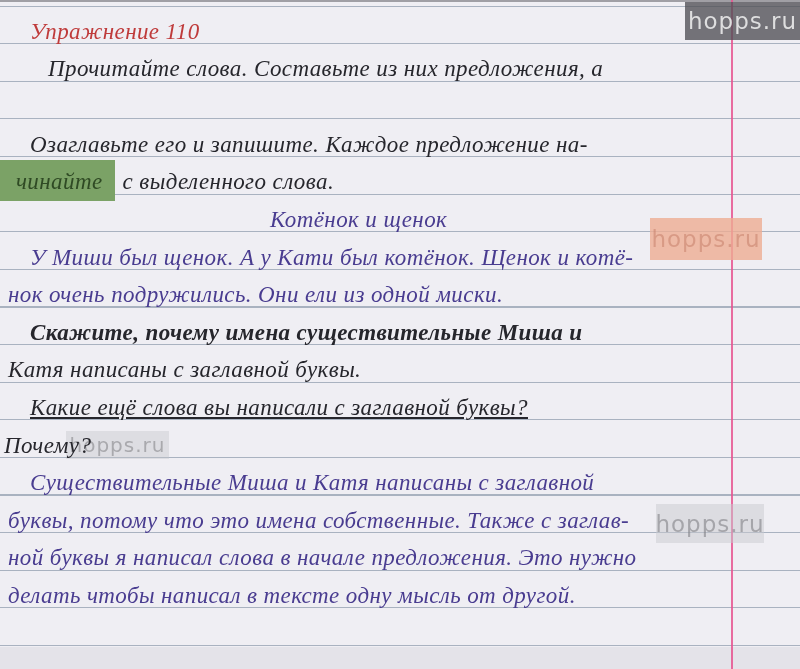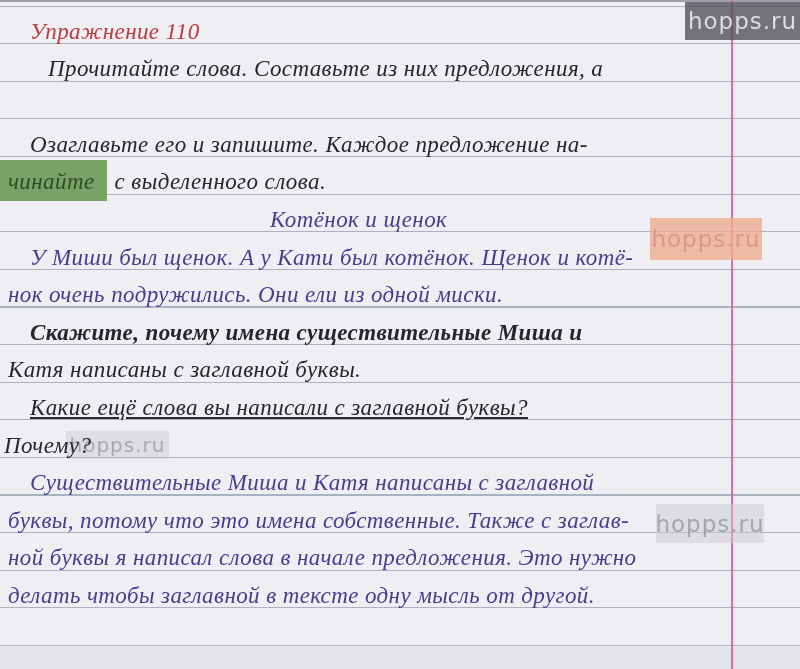--- a/index.html
+++ b/index.html
@@ -53,21 +53,21 @@
     line-height: 36px;
     white-space: nowrap;
     letter-spacing: 0.4px;
   }
   .ink-red    { color: var(--ink-red, #bf3b3b); }
   .ink-black  { color: var(--ink-black, #26262c); }
   .ink-purple { color: var(--ink-purple, #493c90); }
   .highlight {
     background: var(--highlight-green, #7ba266);
     color: var(--highlight-ink, #2f4a24);
-    padding: 9px 12px 7px 8px;
+    padding: 9px 12px 7px 16px;
     font-style: italic;
   }
   .after-highlight { margin-left: 8px; }
   .wm {
     position: absolute;
     font-family: "DejaVu Sans", "Liberation Sans", sans-serif;
     display: flex;
     align-items: center;
     justify-content: center;
     letter-spacing: 1px;
@@ -130,15 +130,15 @@
 
   <div class="hw ink-black" style="top:315px; left:30px;font-weight:bold;">Скажите, почему имена существительные Миша и</div>
   <div class="hw ink-black" style="top:352px; left:8px;">Катя написаны с заглавной буквы.</div>
 
   <div class="hw ink-black" style="top:390px; left:30px;text-decoration:underline;">Какие ещё слова вы написали с заглавной буквы?</div>
   <div class="hw ink-purple" style="top:465px; left:30px;">Существительные Миша и Катя написаны с заглавной</div>
 
   <div class="hw ink-black" style="top:428px; left:4px;">Почему?</div>
   <div class="hw ink-purple" style="top:503px; left:8px;">буквы, потому что это имена собственные. Также с заглав-</div>
   <div class="hw ink-purple" style="top:540px; left:8px;">ной буквы я написал слова в начале предложения. Это нужно</div>
-  <div class="hw ink-purple" style="top:578px; left:8px;">делать чтобы заглавной в тексте одну мысль от другой.</div>
+  <div class="hw ink-purple" style="top:578px; left:8px;">делать чтобы написал в тексте одну мысль от другой.</div>
 
 </div>
 
 </body></html>

